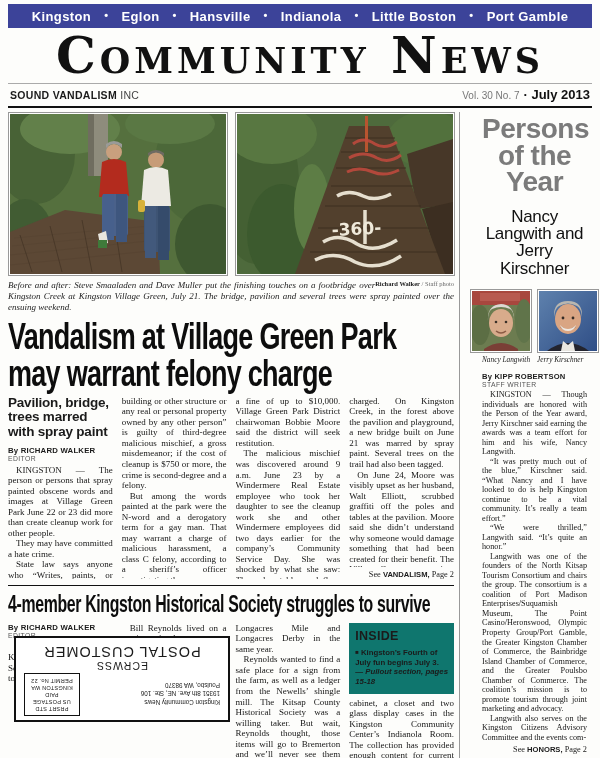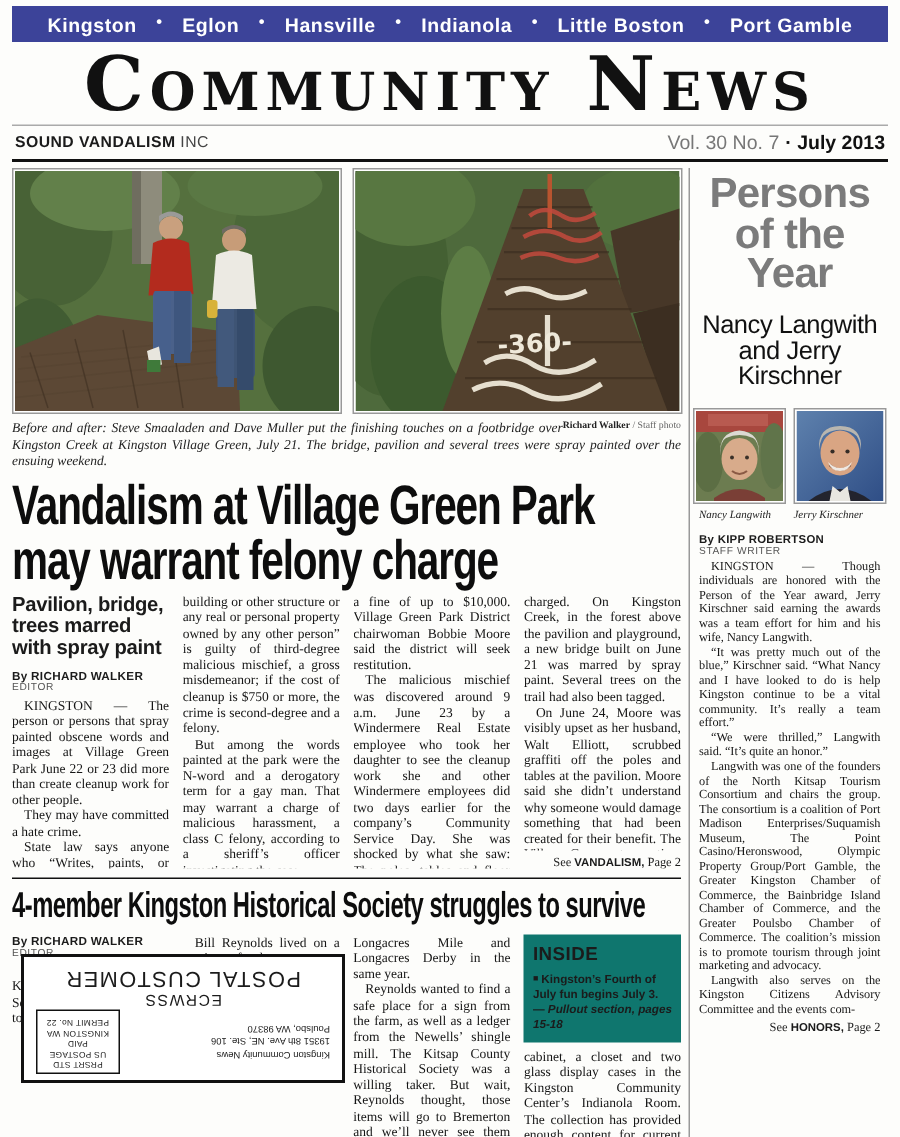--- a/index.html
+++ b/index.html
@@ -13,28 +13,28 @@
 
   
   .masthead { text-align:center; padding:3px 0 2px; }
   .masthead h1 { font-family:"DejaVu Serif","Liberation Serif",serif; font-variant:small-caps; font-weight:bold; font-size:50px; line-height:1.0; letter-spacing:4px; color:#111; }
 
   .infobar { border-top:1px solid #aaa; border-bottom:2.5px solid #111; display:flex; align-items:center; justify-content:space-between; padding:3px 2px 4px; }
   .infobar .site { font-weight:bold; font-size:12px; }
   .infobar .pub { font-size:10.5px; letter-spacing:.3px; }
   .infobar .pub b { font-weight:bold; }
   .infobar .pub span { color:#444; }
-  .infobar .vol { font-size:13px; color:#777; }
+  .infobar .vol { font-size:10px; color:#777; }
   .infobar .date { font-weight:bold; font-size:13px; color:#111; margin-left:4px; }
   .infobar .right { display:flex; align-items:baseline; }
 
   
   .content { display:flex; margin-top:4px; height:646px; }
   .main { width:451px; padding-right:5px; }
-  .rail { width:128px; border-left:1px solid #999; padding-left:6px; margin-left:0; }
+  .rail { width:128px; border-left:1px solid #999; padding-left:22px; margin-left:0; }
 
   
   .photos { display:flex; gap:7px; }
   .photo { border:1px solid #999; background:#fff; padding:1px; }
   .photo svg { display:block; }
 
   .caption { margin-top:4px; font-family:"Liberation Serif",serif; font-style:italic; font-size:9px; line-height:1.2; text-align:justify; color:#222; }
   .credit { float:right; font-style:normal; font-size:6.5px; }
   .credit b { font-weight:bold; }
   .credit span { color:#666; }

